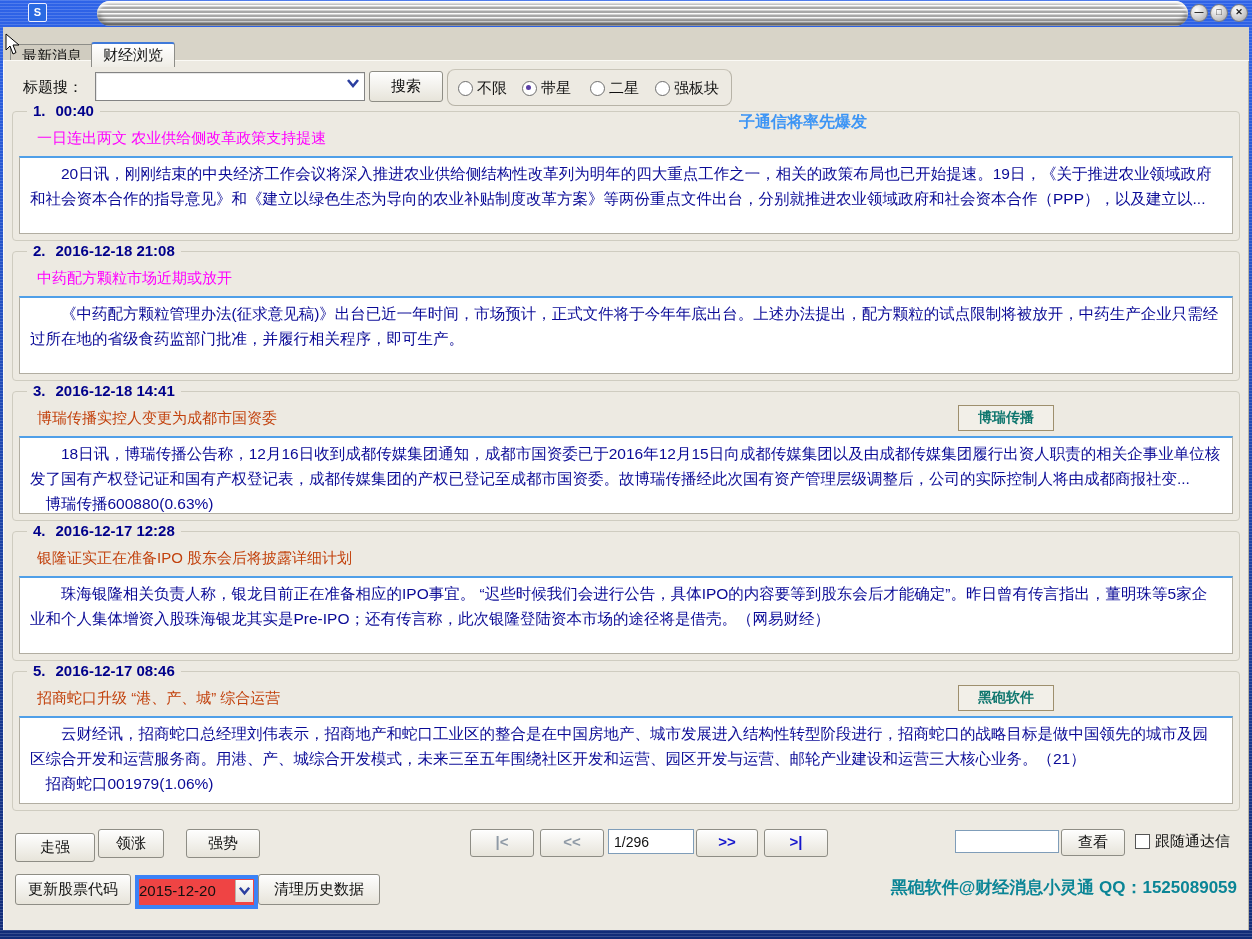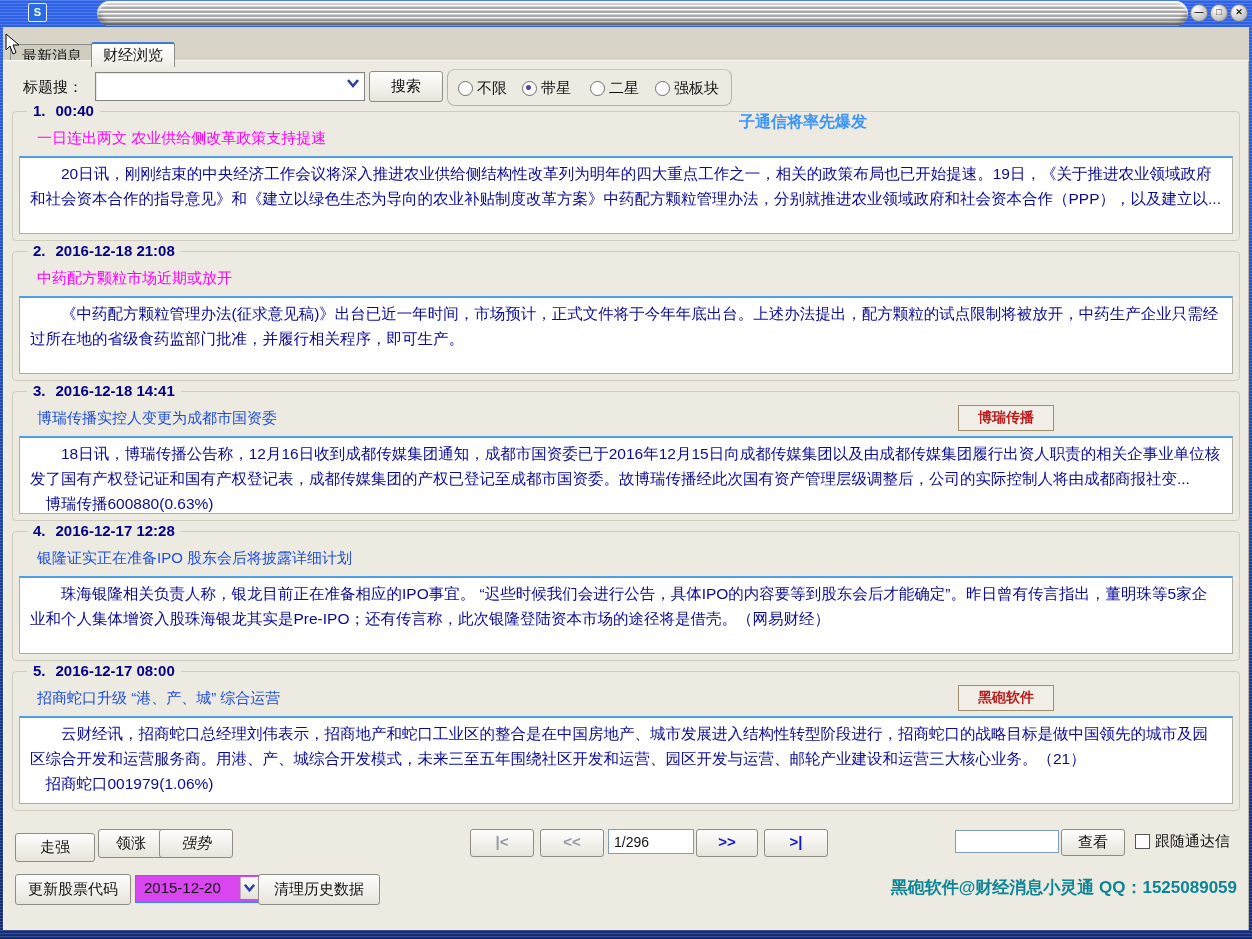--- a/index.html
+++ b/index.html
@@ -47,51 +47,51 @@
   .marquee{position:absolute;left:736px;top:8px;font-size:16px;font-weight:bold;color:#3d95f5;margin-top:35px;}
   
   .group{position:absolute;left:9px;right:9px;border:1px solid #cfccc0;border-radius:4px;}
   .g1{top:50px;height:128px}.g2{top:190px;height:128px}.g3{top:330px;height:128px}
   .g4{top:470px;height:128px}.g5{top:610px;height:138px}
   .legend{position:absolute;top:-10px;left:14px;background:#edeae2;padding:0 6px;
     color:#00008b;font-weight:bold;font-size:15px;}
   .legend .no{margin-right:10px;}
   .gtitle{padding:17px 0 0 24px;font-weight:normal;font-size:15px;}
   .gtitle.magenta{color:#ff00ff}
-  .gtitle.red{color:#1d4ed8}
+  .gtitle.red{color:#c2410c}
   .tagbtn{position:absolute;top:13px;right:185px;width:94px;height:24px;line-height:22px;text-align:center;
-    border:1px solid #9e8f6d;background:#f2efe8;color:#b91c1c;font-weight:bold;font-size:14px;cursor:default;}
+    border:1px solid #9e8f6d;background:#f2efe8;color:#0f766e;font-weight:bold;font-size:14px;cursor:default;}
   .gbody{position:absolute;left:6px;right:6px;top:44px;bottom:6px;background:#fff;
     border:1px solid #b2aea2;border-top:2px solid #4f9fe8;
     color:#0a0a96;font-size:15.5px;line-height:25px;padding:3px 10px;overflow:hidden;}
   .gbody p{margin:0;text-indent:2em;}
   .gbody .stock{text-indent:1em;}
   
   .row1{position:absolute;left:0;right:0;top:768px;height:30px;}
   .row2{position:absolute;left:0;right:0;top:813px;height:32px;}
   .b-zq{position:absolute;left:12px;top:4px;width:78px;height:27px;line-height:25px;}
   .b-lz{position:absolute;left:95px;top:0;width:64px;height:27px;line-height:25px;}
-  .b-qs{position:absolute;left:156px;top:0;width:72px;height:27px;line-height:25px;font-style:italic;}
+  .b-qs{position:absolute;left:183px;top:0;width:72px;height:27px;line-height:25px;}
   .pg{position:absolute;top:0;height:26px;line-height:24px;font-weight:bold;}
   .pg.dis{color:#8f9aa6}
   .pg.en{color:#1515cc}
   .p-first{left:467px;width:62px}
   .p-prev{left:537px;width:62px}
   .p-next{left:693px;width:60px}
   .p-last{left:761px;width:62px}
   .tfield{border:1px solid #7f9db9;background:#fff;font-size:14px;padding:1px 5px;
     font-family:"Liberation Sans",sans-serif;color:#111;}
   .p-field{position:absolute;left:605px;top:0;width:74px;height:21px;}
   .lookup{position:absolute;left:952px;top:1px;width:92px;height:19px;}
   .b-view{position:absolute;left:1058px;top:0;width:62px;height:25px;line-height:23px;}
   .chk{position:absolute;left:1132px;top:5px;width:13px;height:13px;background:#fff;border:1px solid #555;}
   .chk-label{position:absolute;left:1152px;top:3px;font-size:15px;color:#111;}
   .b-upd{position:absolute;left:12px;top:0;width:114px;height:29px;line-height:27px;}
-  .datecombo{position:absolute;left:132px;top:1px;width:115px;height:26px;background:#d946ef;
-    border:1px solid #3b82f6;font-size:15px;color:#111;line-height:24px;padding-left:8px;}
+  .datecombo{position:absolute;left:132px;top:1px;width:115px;height:26px;background:#ef4444;
+    border:4px solid #3b82f6;font-size:15px;color:#111;line-height:24px;}
   .datecombo .arrow{position:absolute;right:1px;top:1px;width:17px;height:22px;text-align:center;
     background:linear-gradient(#fdfdfd,#e3e0d7);border-left:1px solid #b9b5aa;}
   .b-clean{position:absolute;left:255px;top:0;width:120px;height:29px;line-height:27px;}
   .credit{position:absolute;right:12px;top:2px;font-size:17px;font-weight:bold;color:#0b8596;}
   
   .cursor{position:absolute;left:5px;top:33px;z-index:50;}
 </style>
 </head>
 <body>
 
@@ -153,21 +153,21 @@
         </div>
         <span class="marquee">子通信将率先爆发</span>
       </div>
 
       <div class="group g1">
         <div class="legend">
           <span class="no">1.</span><span>00:40</span>
         </div>
         <div class="gtitle magenta">一日连出两文 农业供给侧改革政策支持提速</div>
         <div class="gbody">
-          <p>20日讯，刚刚结束的中央经济工作会议将深入推进农业供给侧结构性改革列为明年的四大重点工作之一，相关的政策布局也已开始提速。19日，《关于推进农业领域政府和社会资本合作的指导意见》和《建立以绿色生态为导向的农业补贴制度改革方案》中药配方颗粒管理办法，分别就推进农业领域政府和社会资本合作（PPP），以及建立以...</p>
+          <p>20日讯，刚刚结束的中央经济工作会议将深入推进农业供给侧结构性改革列为明年的四大重点工作之一，相关的政策布局也已开始提速。19日，《关于推进农业领域政府和社会资本合作的指导意见》和《建立以绿色生态为导向的农业补贴制度改革方案》等两份重点文件出台，分别就推进农业领域政府和社会资本合作（PPP），以及建立以...</p>
         </div>
       </div>
 
       <div class="group g2">
         <div class="legend">
           <span class="no">2.</span><span>2016-12-18 21:08</span>
         </div>
         <div class="gtitle magenta">中药配方颗粒市场近期或放开</div>
         <div class="gbody">
           <p>《中药配方颗粒管理办法(征求意见稿)》出台已近一年时间，市场预计，正式文件将于今年年底出台。上述办法提出，配方颗粒的试点限制将被放开，中药生产企业只需经过所在地的省级食药监部门批准，并履行相关程序，即可生产。</p>
@@ -191,21 +191,21 @@
           <span class="no">4.</span><span>2016-12-17 12:28</span>
         </div>
         <div class="gtitle red">银隆证实正在准备IPO 股东会后将披露详细计划</div>
         <div class="gbody">
           <p>珠海银隆相关负责人称，银龙目前正在准备相应的IPO事宜。 “迟些时候我们会进行公告，具体IPO的内容要等到股东会后才能确定”。昨日曾有传言指出，董明珠等5家企业和个人集体增资入股珠海银龙其实是Pre-IPO；还有传言称，此次银隆登陆资本市场的途径将是借壳。（网易财经）</p>
         </div>
       </div>
 
       <div class="group g5">
         <div class="legend">
-          <span class="no">5.</span><span>2016-12-17 08:00</span>
+          <span class="no">5.</span><span>2016-12-17 08:46</span>
         </div>
         <div class="gtitle red">招商蛇口升级 “港、产、城” 综合运营</div>
         <div class="tagbtn">黑砲软件</div>
         <div class="gbody">
           <p>云财经讯，招商蛇口总经理刘伟表示，招商地产和蛇口工业区的整合是在中国房地产、城市发展进入结构性转型阶段进行，招商蛇口的战略目标是做中国领先的城市及园区综合开发和运营服务商。用港、产、城综合开发模式，未来三至五年围绕社区开发和运营、园区开发与运营、邮轮产业建设和运营三大核心业务。（21）</p>
           <p class="stock">招商蛇口001979(1.06%)</p>
         </div>
       </div>
 
       <div class="row1">

